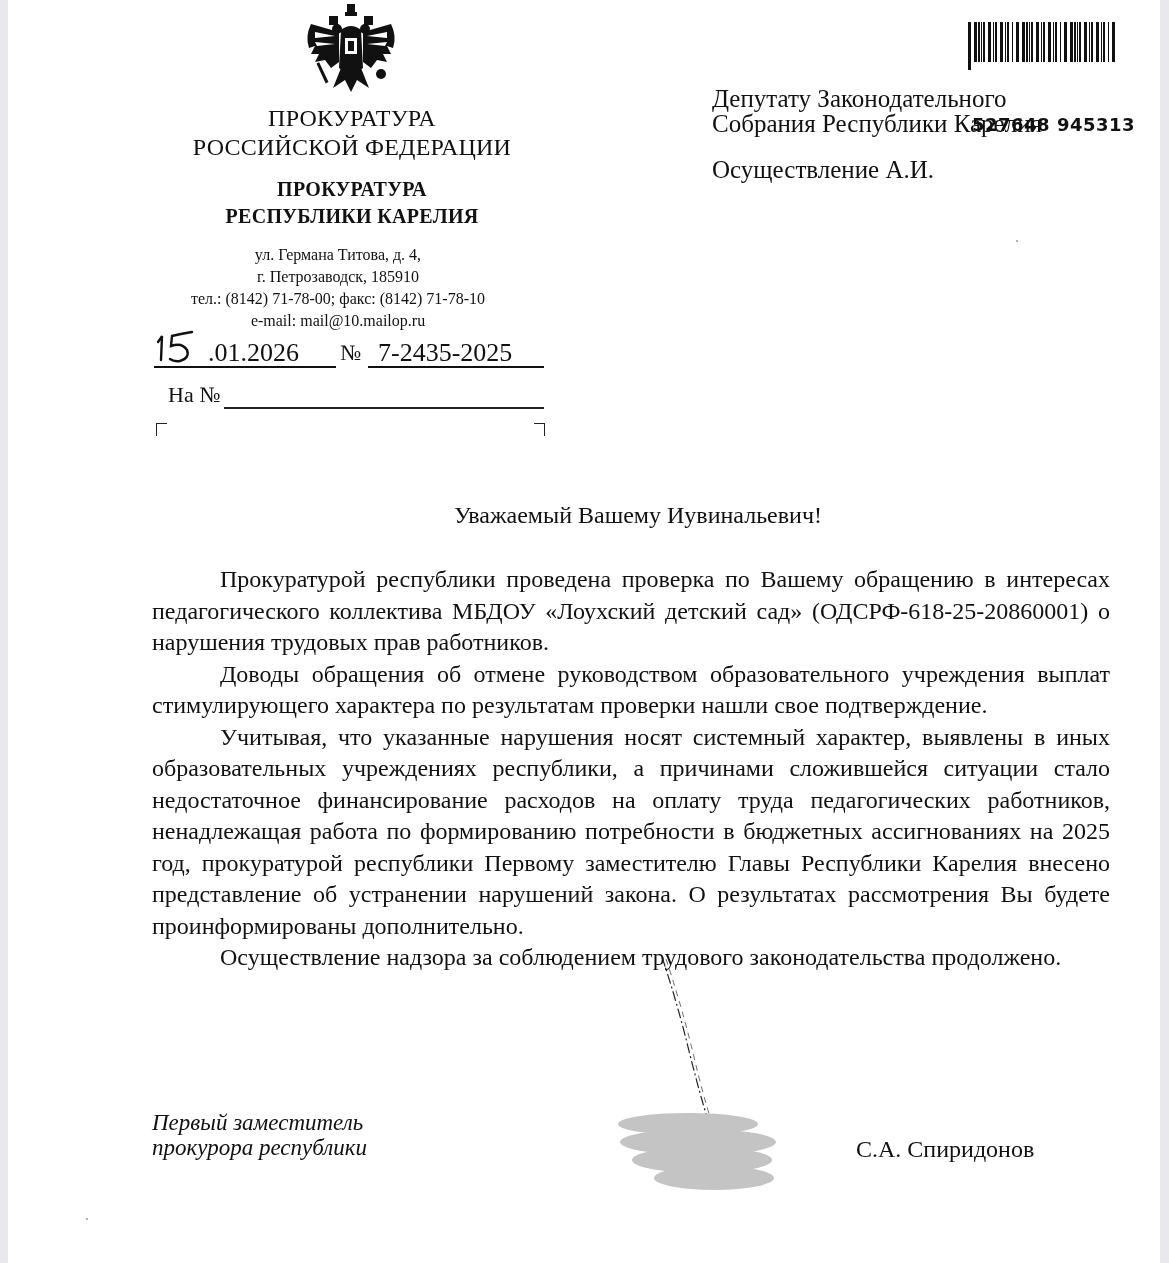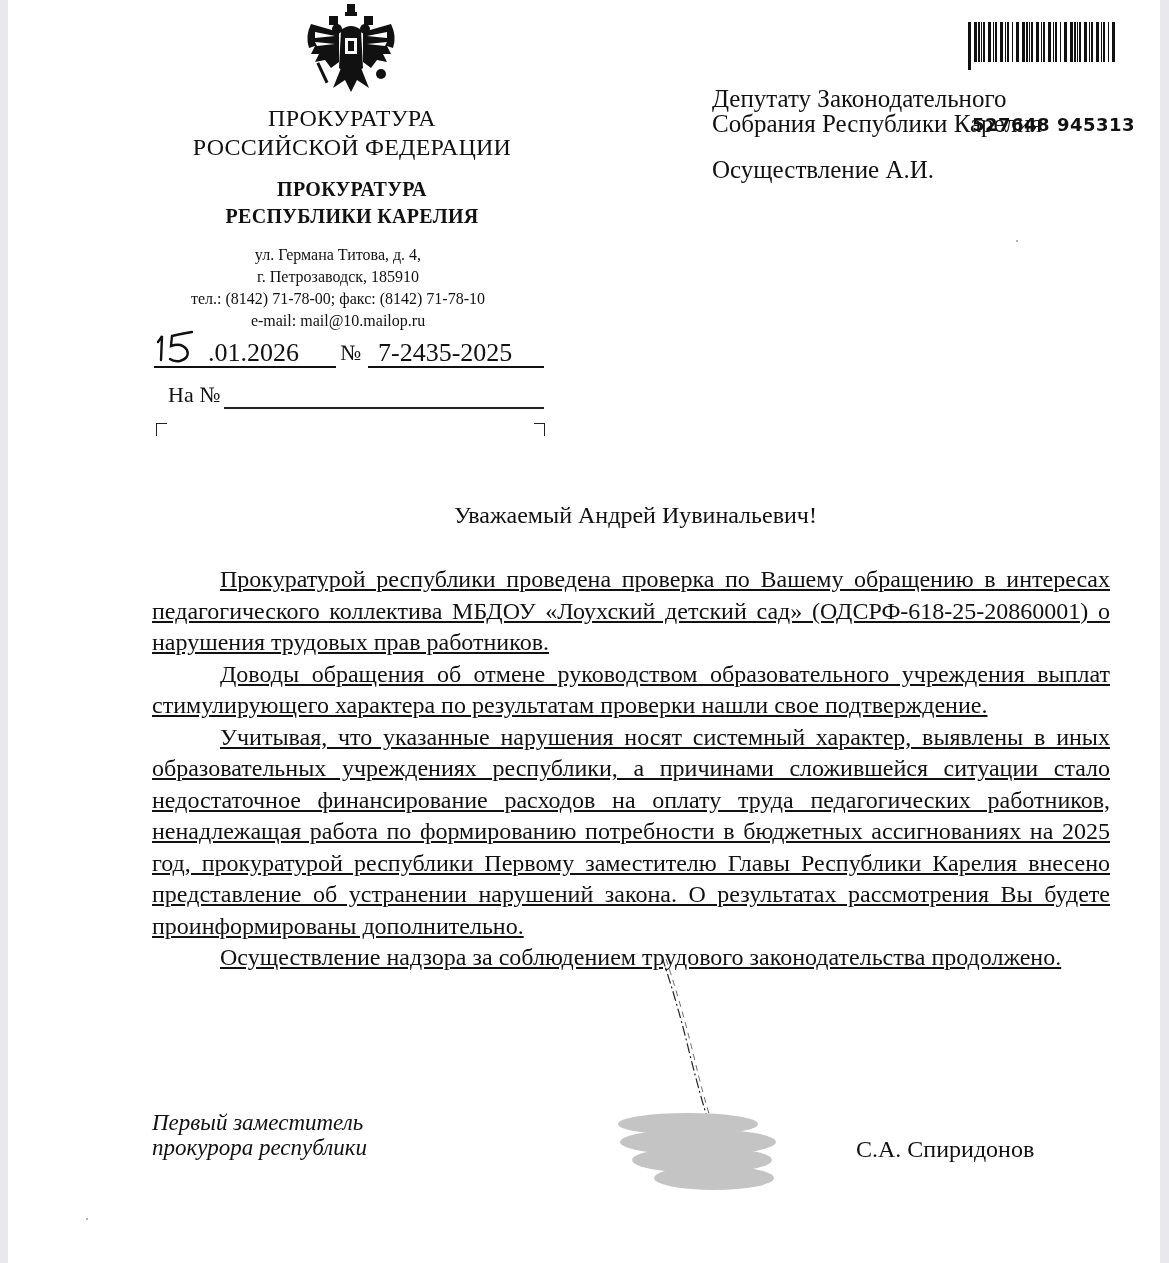--- a/index.html
+++ b/index.html
@@ -41,21 +41,21 @@
 
   
   .addressee { left: 704px; top: 86px; font-size: 25px; line-height: 25px; }
   .addressee-name { left: 704px; top: 156px; font-size: 25px; }
 
   
   .salutation { left: 0; top: 502px; width: 1152px; padding-left: 446px; box-sizing: border-box; font-size: 24px; }
 
   
   .body-text { left: 144px; top: 564px; width: 958px; font-size: 24px; line-height: 31.5px; text-align: justify; }
-  .body-text p { margin: 0; text-indent: 68px; text-decoration: underline; }
+  .body-text p { margin: 0; text-indent: 68px; }
 
   
   .sig-title { left: 144px; top: 1110px; font-size: 23px; line-height: 25px; font-style: italic; }
   .sig-name { left: 848px; top: 1136px; font-size: 24px; }
   .sig-blur { left: 606px; top: 1112px; width: 170px; height: 82px; }
   .stroke-line { left: 640px; top: 955px; width: 80px; height: 170px; }
   .speck { width: 2px; height: 2px; background: #999; border-radius: 1px; }
 </style>
 </head>
 <body>
@@ -170,21 +170,21 @@
       <rect x="146" y="0" width="3" height="40" fill="#111"></rect>
     </svg>
   <div class="abs barcode-num">527648 945313</div>
 
   <div class="abs addressee">
     <div>Депутату Законодательного</div>
     <div>Собрания Республики Карелия</div>
   </div>
   <div class="abs addressee-name">Осуществление А.И.</div>
 
-  <div class="abs salutation">Уважаемый Андрей Иувинальевич!</div>
+  <div class="abs salutation">Уважаемый Вашему Иувинальевич!</div>
 
   <div class="abs body-text">
     <p>Прокуратурой республики проведена проверка по Вашему обращению в интересах педагогического коллектива МБДОУ «Лоухский детский сад» (ОДСРФ-618-25-20860001) о нарушения трудовых прав работников.</p>
     <p>Доводы обращения об отмене руководством образовательного учреждения выплат стимулирующего характера по результатам проверки нашли свое подтверждение.</p>
     <p>Учитывая, что указанные нарушения носят системный характер, выявлены в иных образовательных учреждениях республики, а причинами сложившейся ситуации стало недостаточное финансирование расходов на оплату труда педагогических работников, ненадлежащая работа по формированию потребности в бюджетных ассигнованиях на 2025 год, прокуратурой республики Первому заместителю Главы Республики Карелия внесено представление об устранении нарушений закона. О результатах рассмотрения Вы будете проинформированы дополнительно.</p>
     <p>Осуществление надзора за соблюдением трудового законодательства продолжено.</p>
   </div>
 
   <svg class="abs stroke-line" viewBox="0 0 80 170">
     <path d="M14 2 Q30 50 42 100 Q52 140 60 165" stroke="#222" stroke-width="1.2" fill="none" stroke-dasharray="10 3 2 3"></path>

